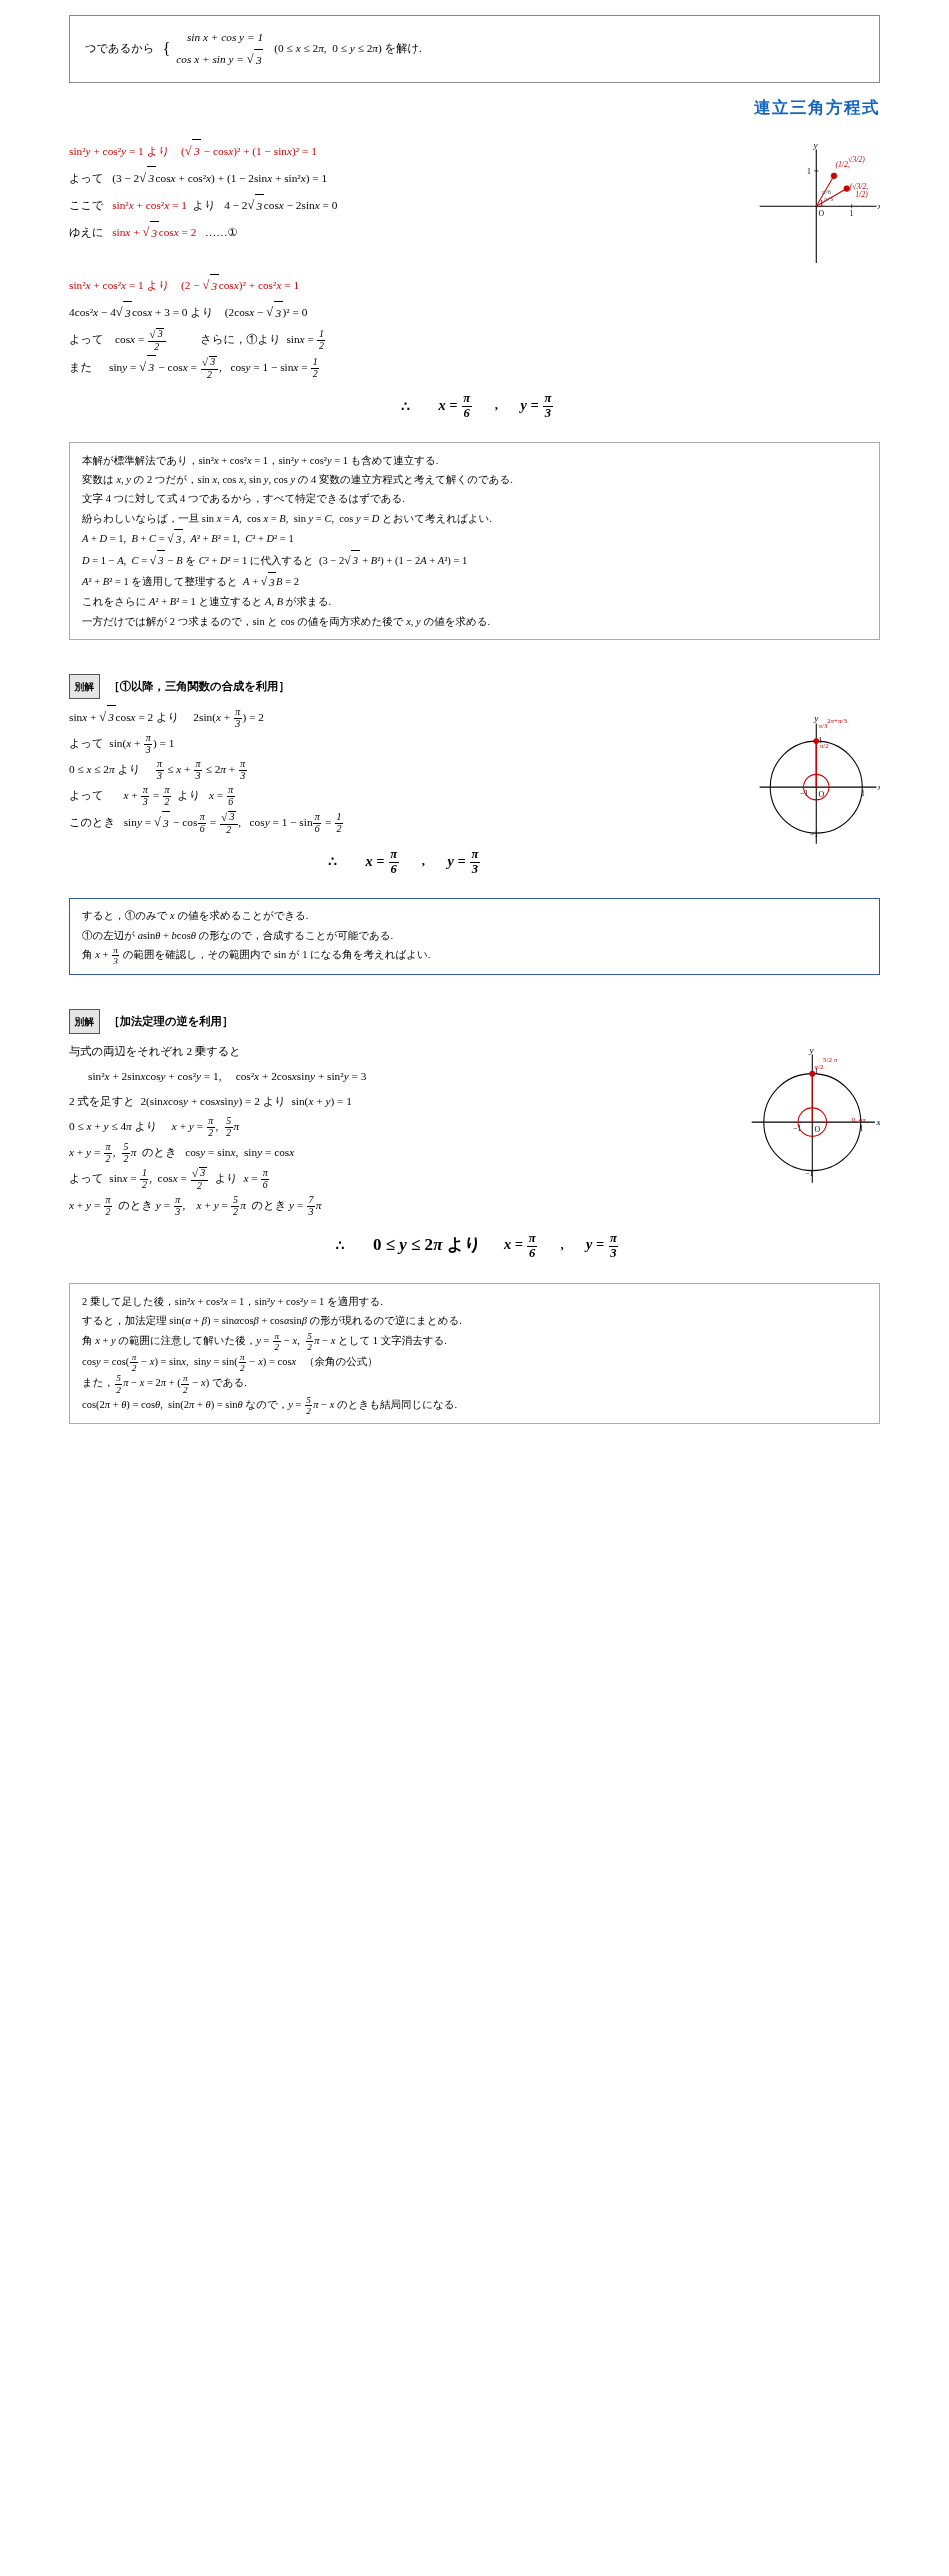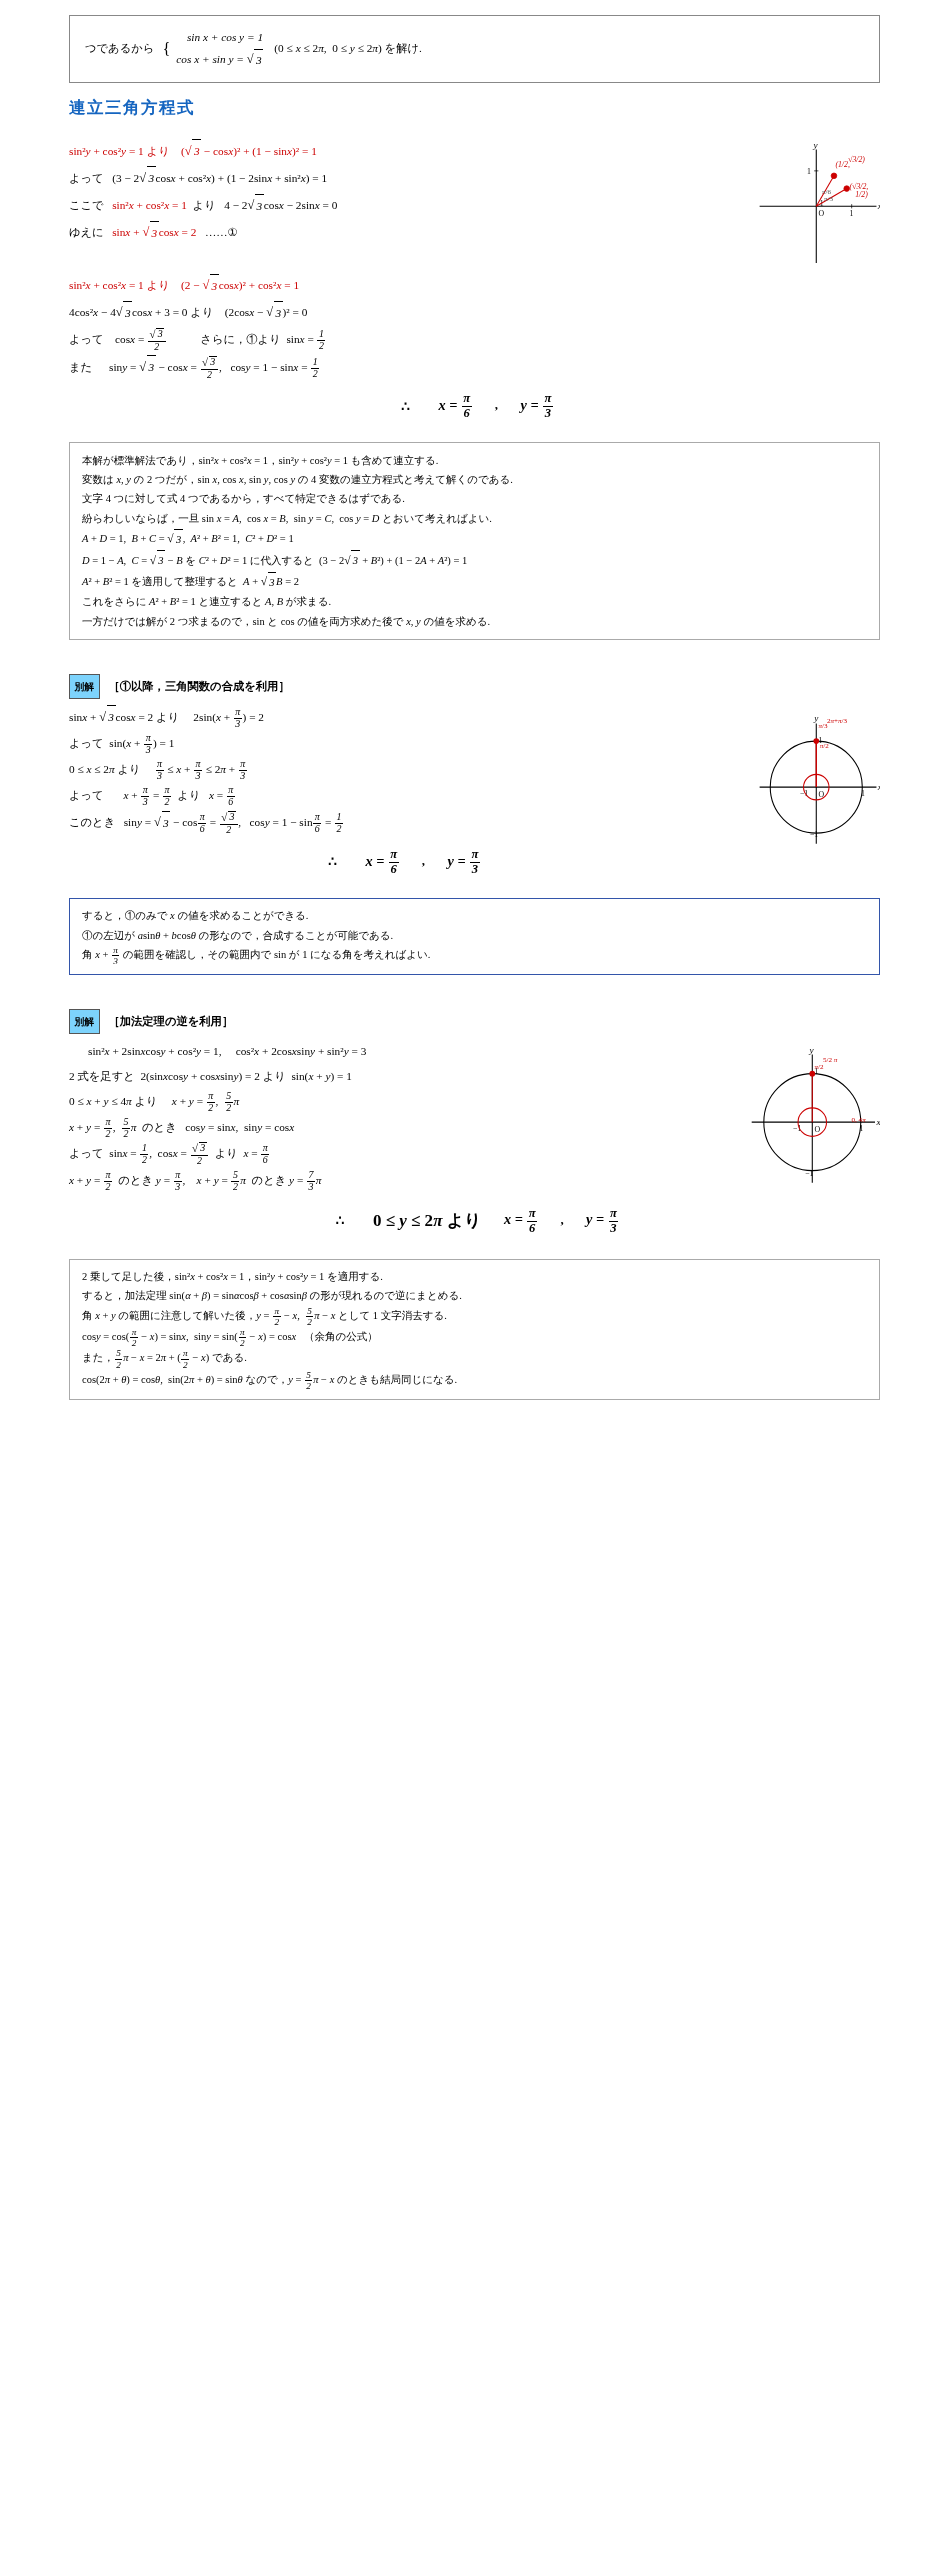--- a/index.html
+++ b/index.html
@@ -21,21 +21,21 @@
     .problem-box {
       border: 1.1px solid #888;
       padding: 10.5px 15px;
       margin-bottom: 13.5px;
       font-size: 11.3px;
       line-height: 1.8;
     }
 
     
     .main-title {
-      text-align: left;
+      text-align: right;
       font-size: 16.5px;
       font-weight: bold;
       color: #1565c0;
       margin: 7.5px 0 13.5px 0;
       letter-spacing: 1.5px;
     }
 
     
     .section {
       margin-bottom: 7.5px;
@@ -64,21 +64,21 @@
     }
 
     
     .alt-label {
       display: inline-block;
       border: 1.1px solid #555;
       padding: 1.5px 4.5px;
       font-size: 9.8px;
       font-weight: bold;
       margin-right: 6px;
-      background: #7dd3fc;
+      background: #e5e5e5;
     }
     .alt-title {
       font-size: 11.3px;
       font-weight: bold;
       margin: 12px 0 6px 0;
     }
 
     
     svg text {
       font-family: 'Times New Roman', Times, serif;
@@ -529,20 +529,23 @@
           <line x1="90" y1="105" x2="90" y2="37" stroke="#c00" stroke-width="1.5"></line>
 
           <circle cx="90" cy="105" r="20" fill="none" stroke="#c00" stroke-width="1.5"></circle>
 
           <text x="93" y="30" font-size="10" fill="#c00"><tspan font-style="italic">π</tspan>/2</text>
           <text x="105" y="20" font-size="10" fill="#c00">5/2 <tspan font-style="italic">π</tspan></text>
           <text x="145" y="105" font-size="10" fill="#c00">0, 4<tspan font-style="italic">π</tspan></text>
         </svg>
       </div>
 
+      <div class="row">
+        与式の両辺をそれぞれ 2 乗すると
+      </div>
       <div class="row indent1">
         sin²<i>x</i> + 2sin<i>x</i>cos<i>y</i> + cos²<i>y</i> = 1,&nbsp;&nbsp;&nbsp;&nbsp;
         cos²<i>x</i> + 2cos<i>x</i>sin<i>y</i> + sin²<i>y</i> = 3
       </div>
       <div class="row">
         2 式を足すと&nbsp;&nbsp;2(sin<i>x</i>cos<i>y</i> + cos<i>x</i>sin<i>y</i>) = 2 より&nbsp;&nbsp;sin(<i>x</i> + <i>y</i>) = 1
       </div>
       <div class="row">
         0 ≤ <i>x</i> + <i>y</i> ≤ 4<i>π</i> より&nbsp;&nbsp;&nbsp;&nbsp;
         <i>x</i> + <i>y</i> = <span class="frac">

